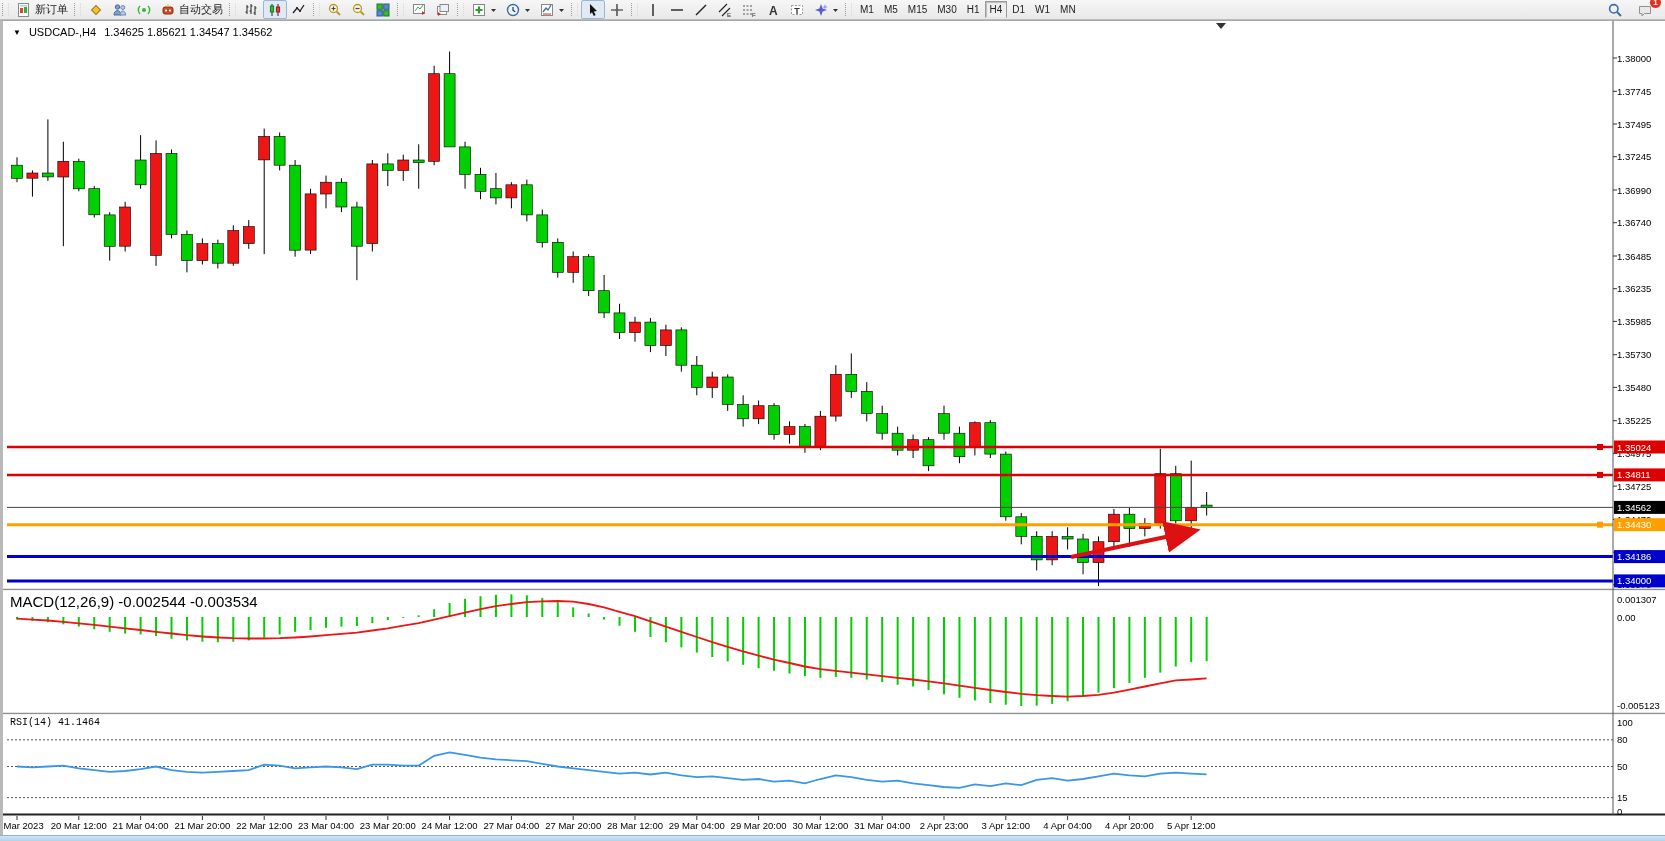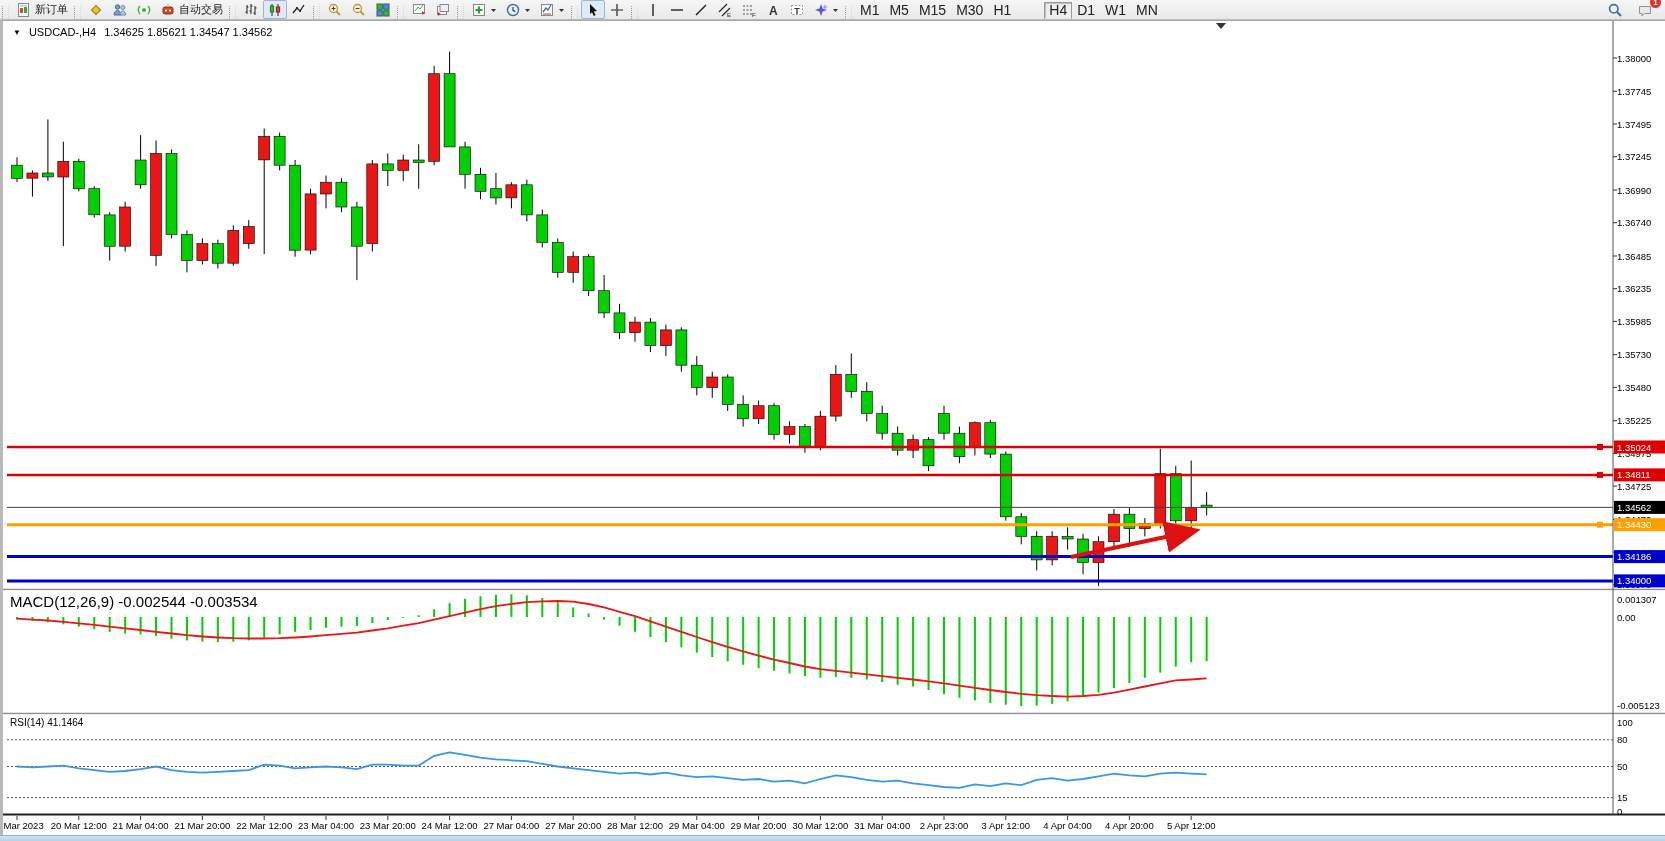--- a/index.html
+++ b/index.html
@@ -1,34 +1,34 @@
 <!DOCTYPE html>
 <html><head>
 <meta charset="utf-8">
 <style>
   html,body{margin:0;padding:0;background:#e9e9e9;font-family:"Liberation Sans",sans-serif;}
   #stage{position:relative;width:1665px;height:841px;overflow:hidden;background:#ffffff;}
   
   #toolbar{position:absolute;left:0;top:0;width:1665px;height:19px;background:linear-gradient(#f6f6f6,#e9e9e9);
-    border-bottom:1px solid #bdbdbd;display:flex;align-items:flex-end;font-size:11px;color:#1a1a1a;}
+    border-bottom:1px solid #bdbdbd;display:flex;align-items:center;font-size:11px;color:#1a1a1a;}
   .grip{width:5px;height:13px;margin:0 3px 0 2px;border-left:1px dotted #9a9a9a;border-right:1px dotted #d7d7d7;}
   .tbtn{display:flex;align-items:center;gap:3px;padding:1px 3px;border:1px solid transparent;border-radius:2px;height:15px;cursor:default;}
   .tbtn.active{background:#dfeaf5;border:1px solid #9ab6d4;}
   .tbtn svg{display:block;}
-  .tflabel{font-size:14px;color:#222;padding:1px 4px;border:1px solid transparent;height:13px;line-height:13px;}
-  .tflabel.active{background:#e4e4e4;border:1px solid #9a9a9a;border-bottom-color:#e6e6e6;background:#efefef;box-shadow:inset 1px 1px 1px #bbb;margin-left:28px;}
+  .tflabel{font-size:10px;color:#222;padding:1px 4px;border:1px solid transparent;height:13px;line-height:13px;}
+  .tflabel.active{background:#e4e4e4;border:1px solid #9a9a9a;border-bottom-color:#e6e6e6;background:#efefef;box-shadow:inset 1px 1px 1px #bbb;}
   #tb-right{margin-left:auto;display:flex;align-items:center;gap:6px;padding-right:8px;}
   .badge{position:absolute;right:-5px;top:-4px;background:#e03020;color:#fff;border-radius:50%;width:11px;height:11px;
     font-size:8px;line-height:11px;text-align:center;font-weight:bold;}
   
   #chartwin{position:absolute;left:0;top:20px;width:1665px;height:816px;background:#fff;border-top:1px solid #a8a8a8;border-left:3px solid #b9b9b9;}
   #charttitle{position:absolute;left:10px;top:5px;font-size:11px;color:#000;display:flex;gap:8px;align-items:center;z-index:5;}
   #charttitle .tri{font-size:8px;}
   #macdlabel{position:absolute;left:7px;top:572px;font-size:15px;color:#000;z-index:5;}
-  #rsilabel{position:absolute;left:7px;top:696px;font-size:10px;color:#000;z-index:5;}
+  #rsilabel{position:absolute;left:7px;top:696px;font-size:10px;color:#000;z-index:5;font-family:Liberation Mono, monospace;}
   #chartsvg{position:absolute;left:0;top:0;}
   #bottomstrip{position:absolute;left:0;bottom:0;width:1665px;height:5px;background:linear-gradient(#cfe2f3,#b3d2ea);border-top:1px solid #8fb4d2;}
   text{font-family:"Liberation Sans",sans-serif;}
 </style>
 </head>
 <body>
 
 <div id="stage">
   <div id="toolbar">
       <div class="grip"></div>

